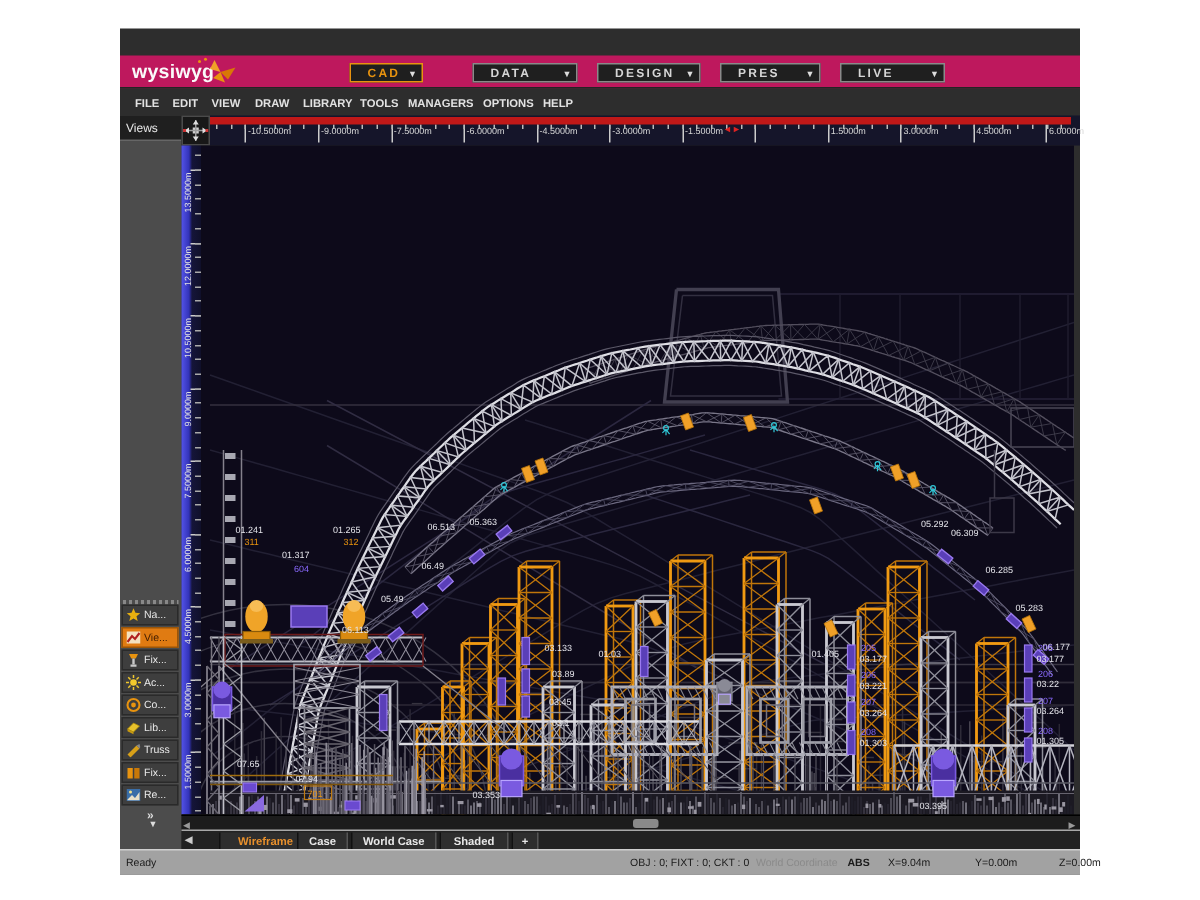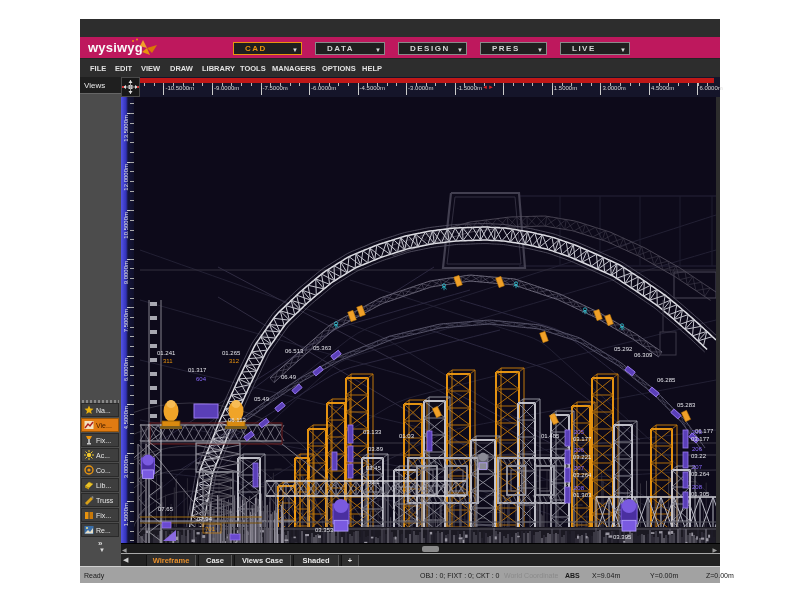--- a/index.html
+++ b/index.html
@@ -35,21 +35,21 @@
 <div id="win">
  <div id="tbar">
   <span class="logo">wysiwyg</span>
   <svg class="bfly" style="left:50px;top:0px" width="28" height="20" viewBox="0 0 28 20">
    <circle cx="3" cy="4" r="1" fill="#e8930f"></circle>
         <circle cx="7" cy="2.5" r="1" fill="#e8930f"></circle>
    <path d="M10 9 L17 11 L13 3 Z" fill="#f0a028"></path>
         <path d="M17 11 L27 8 L22 16 Z" fill="#d97706"></path>
    <path d="M12 15 L17 11 L20 18 Z" fill="#e8930f"></path>
       </svg>
-  <div class="dd sel" style="left:153px;width:69px">CAD<span class="ar">▼</span></div>
+  <div class="dd sel" style="left:153px;width:49px">CAD<span class="ar">▼</span></div>
   <div class="dd" style="left:235px;width:70px">DATA<span class="ar">▼</span></div>
   <div class="dd" style="left:318px;width:69px">DESIGN<span class="ar">▼</span></div>
   <div class="dd" style="left:400px;width:67px">PRES<span class="ar">▼</span></div>
   <div class="dd" style="left:480px;width:70px">LIVE<span class="ar">▼</span></div>
  </div>
  <div id="menu">
       <span style="left:10px">FILE</span>
       <span style="left:35px">EDIT</span>
       <span style="left:61px">VIEW</span>
       <span style="left:90px">DRAW</span>
@@ -2203,23 +2203,23 @@
         <text x="479.0" y="442.0" fill="#e4e4ea" font-size="6" text-anchor="start" font-weight="normal">03.395</text>
       </svg>
     </div>
  <div id="scrollrow">
    <div style="position:absolute;left:1px;top:2px;color:#999;font-size:6px">◀</div>
    <div style="position:absolute;right:3px;top:2px;color:#999;font-size:6px">▶</div>
    <div id="thumb"></div>
  </div>
  <div id="tabrow">
    <div style="position:absolute;left:2px;top:2px;color:#ccc;font-size:7px">◀</div>
-   <div class="tab" style="left:25px;width:50px;color:#e8902c">Wireframe</div>
+   <div class="tab" style="left:25px;width:62px;color:#e8902c">Wireframe</div>
    <div class="tab" style="left:77px;width:34px">Case</div>
-   <div class="tab" style="left:113px;width:57px">Views Case</div>
+   <div class="tab" style="left:113px;width:57px">World Case</div>
    <div class="tab" style="left:172px;width:46px">Shaded</div>
    <div class="tab" style="left:220px;width:18px">+</div>
  </div>
  <div id="status">
    <span style="left:4px">Ready</span>
    <span style="left:340px">OBJ : 0; FIXT : 0; CKT : 0</span>
    <span style="left:424px;color:#8a8a8a">World Coordinate</span>
    <span style="left:485px;font-weight:bold">ABS</span>
    <span style="left:512px">X=9.04m</span>
    <span style="left:570px">Y=0.00m</span>

